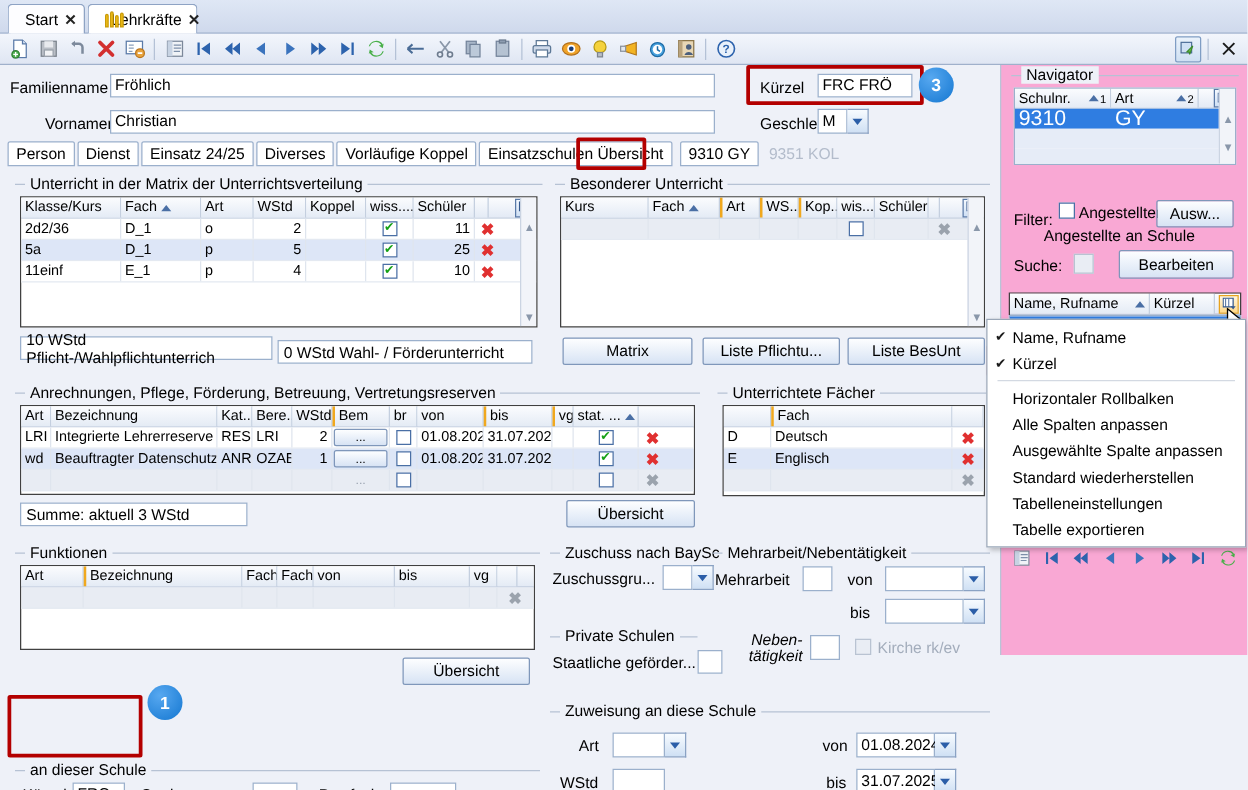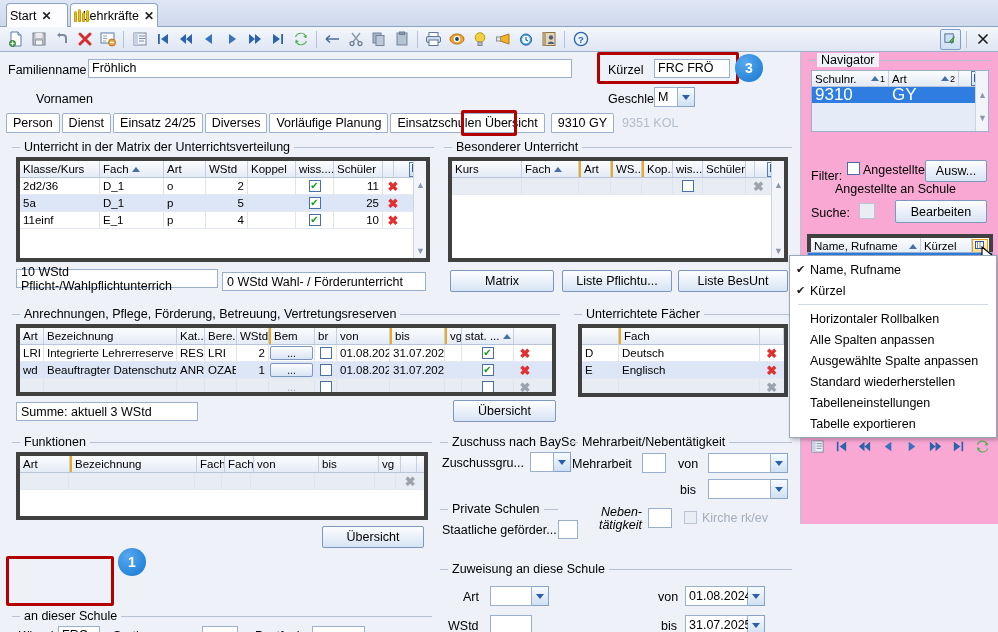--- a/index.html
+++ b/index.html
@@ -24,21 +24,21 @@
     background: linear-gradient(#dfe7f5, #cfd9ec);
     border-bottom: 1px solid #8ea3c4;
   }
   .wtab {
     position: absolute; top: 3px; height: 24px;
     background: #fdfdff;
     border: 1px solid #8ea3c4;
     border-bottom: none;
     border-radius: 4px 4px 0 0;
     display: flex; align-items: center;
-    padding: 0 3px;
+    padding: 0 13px;
     gap: 5px;
     font-size: 12.5px;
   }
   .wtab.active { background: #ffffff; }
   .tabclose {
     font-size: 12px; font-weight: bold; color: #222; cursor: pointer;
     line-height: 1;
   }
   .teachicon {
     display:inline-block; width: 16px; height: 13px; position: relative;
@@ -121,21 +121,21 @@
   .gbox > .gtitle {
     position: absolute; left: 8px; top: -7px; background: #eef1f8;
     padding: 0 4px; font-size: 12.5px; white-space: nowrap;
   }
   .gframe {
     position: absolute; left:0; top:0; right:0; bottom:0;
     border-top: 1px solid #b6c2d4;
   }
 
   
-  .grid { border: 4px solid #404040; background: #fff; position:absolute; overflow:hidden; }
+  .grid { border: 1px solid #404040; background: #fff; position:absolute; overflow:hidden; }
   .ghead {
     display:flex; height: 17px;
     background: linear-gradient(#fbfcfe,#e3eaf5);
     border-bottom: 1px solid #b9c6da;
     font-size: 11.5px;
   }
   .gh {
     border-right: 1px solid #c4cfdf; padding: 0 3px; display:flex;
     align-items:center; overflow:hidden; white-space: nowrap;
     background: linear-gradient(#fbfcfe,#e4ebf5);
@@ -428,36 +428,37 @@
       <div style="width:4px"></div>
     </div>
   </div>
 
   <div class="leftpanel">
 
     <div class="lbl" style="position:absolute; left:8px; top:11px;">Familienname</div>
     <div class="tinput" style="position:absolute; left:88px; top:7px; width:484px;">Fröhlich</div>
 
     <div class="lbl" style="position:absolute; left:36px; top:40px;">Vornamen</div>
+    <div class="tinput" style="position:absolute; left:88px; top:36px; width:484px;">Christian</div>
 
     <div class="lbl" style="position:absolute; left:608px; top:11px;">Kürzel</div>
     <div class="tinput" style="position:absolute; left:654px; top:7px; width:76px;">FRC FRÖ</div>
 
     <div class="lbl" style="position:absolute; left:608px; top:40px;">Geschlecht</div>
     <div class="combo" style="position:absolute; left:654px; top:35px;">
       <div class="cbox" style="width:24px;">M</div>
       <div class="carrow"></div>
     </div>
 
     <div class="subtabs">
       <div class="stab">Person</div>
       <div class="stab">Dienst</div>
       <div class="stab">Einsatz 24/25</div>
       <div class="stab">Diverses</div>
-      <div class="stab">Vorläufige Planung</div>
+      <div class="stab">Vorläufige Koppel</div>
       <div class="stab">Einsatzschulen Übersicht</div>
       <div class="stab" style="margin-left:4px;">9310 GY</div>
       <div class="stab dim" style="border:none;background:transparent;">9351 KOL</div>
     </div>
 
     <div class="gbox" style="left:12px; top:95px; width:422px; height:148px;">
       <div class="gframe"></div>
       <div class="gtitle">Unterricht in der Matrix der Unterrichtsverteilung</div>
 
       <div class="grid" style="left:4px; top:10px; width:414px; height:105px;">

